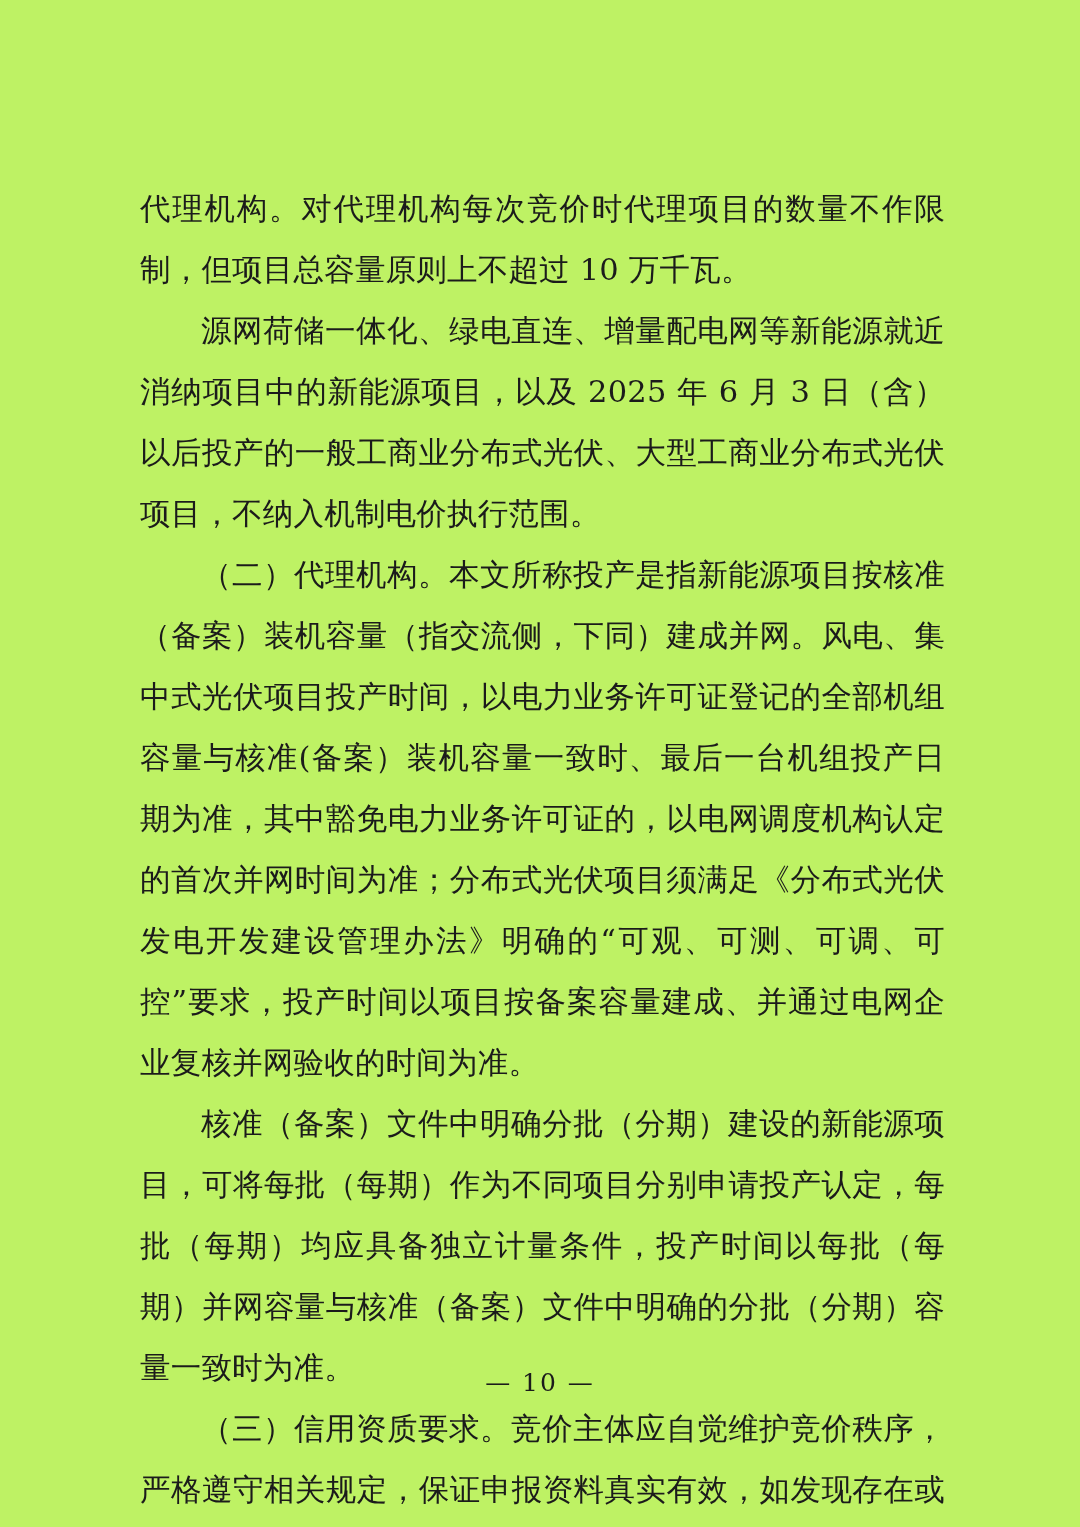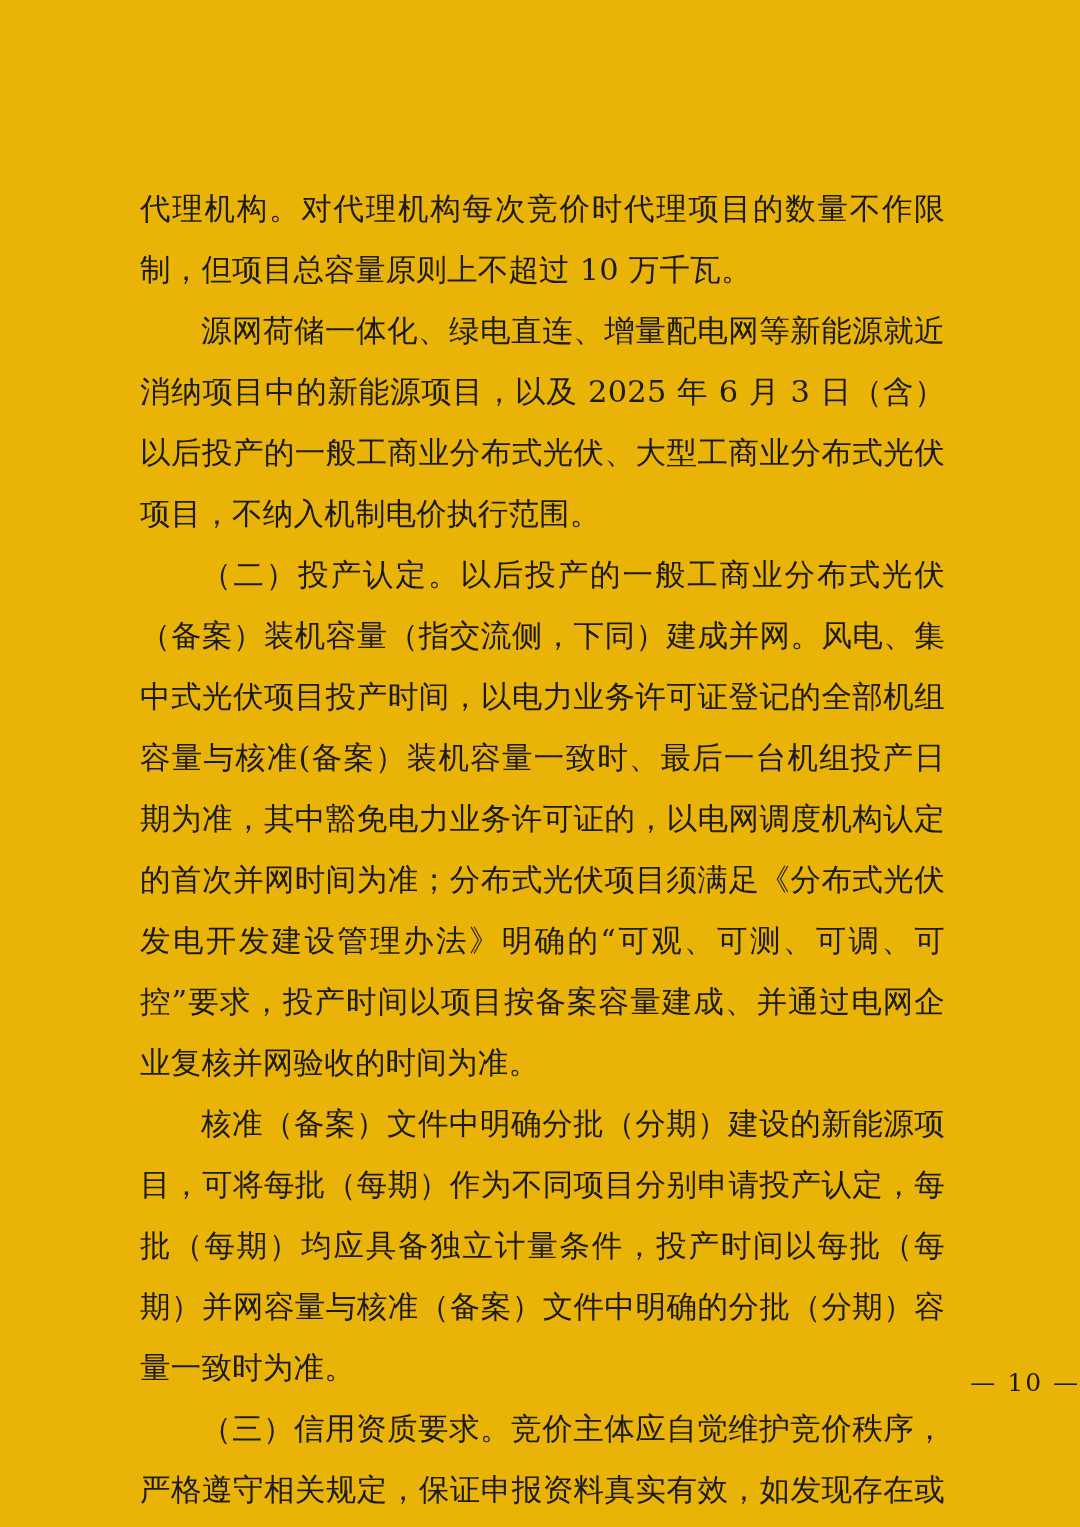--- a/index.html
+++ b/index.html
@@ -4,21 +4,21 @@
 <style>
   html, body {
     margin: 0;
     padding: 0;
     background: #ffffff;
   }
   .page {
     position: relative;
     width: 1080px;
     height: 1527px;
-    background: #eab308;
+    background: #bef264;
     overflow: hidden;
     font-family: "DejaVu Serif", "Liberation Serif", serif;
     color: #1a1a1a;
   }
   .content {
     position: absolute;
     left: 140px;
     top: 178px;
     width: 805px;
   }
@@ -32,32 +32,32 @@
     color: #1b1b1b;
   }
   .indent {
     text-indent: 61px;
   }
   .footer {
     position: absolute;
     left: 0;
     top: 1368px;
     width: 1080px;
-    text-align: right;
+    text-align: center;
     font-size: 25px;
     color: #1b1b1b;
     font-family: "DejaVu Serif", "Liberation Serif", serif;
     letter-spacing: 2px;
   }
 </style>
 </head>
 <body>
 
 <div class="page">
   <div class="content">
     <p class="para">代理机构。对代理机构每次竞价时代理项目的数量不作限制，但项目总容量原则上不超过 10 万千瓦。</p>
     <p class="para indent">源网荷储一体化、绿电直连、增量配电网等新能源就近消纳项目中的新能源项目，以及 2025 年 6 月 3 日（含）以后投产的一般工商业分布式光伏、大型工商业分布式光伏项目，不纳入机制电价执行范围。</p>
-    <p class="para indent">（二）投产认定。以后投产的一般工商业分布式光伏（备案）装机容量（指交流侧，下同）建成并网。风电、集中式光伏项目投产时间，以电力业务许可证登记的全部机组容量与核准(备案）装机容量一致时、最后一台机组投产日期为准，其中豁免电力业务许可证的，以电网调度机构认定的首次并网时间为准；分布式光伏项目须满足《分布式光伏发电开发建设管理办法》明确的“可观、可测、可调、可控”要求，投产时间以项目按备案容量建成、并通过电网企业复核并网验收的时间为准。</p>
+    <p class="para indent">（二）代理机构。本文所称投产是指新能源项目按核准（备案）装机容量（指交流侧，下同）建成并网。风电、集中式光伏项目投产时间，以电力业务许可证登记的全部机组容量与核准(备案）装机容量一致时、最后一台机组投产日期为准，其中豁免电力业务许可证的，以电网调度机构认定的首次并网时间为准；分布式光伏项目须满足《分布式光伏发电开发建设管理办法》明确的“可观、可测、可调、可控”要求，投产时间以项目按备案容量建成、并通过电网企业复核并网验收的时间为准。</p>
     <p class="para indent">核准（备案）文件中明确分批（分期）建设的新能源项目，可将每批（每期）作为不同项目分别申请投产认定，每批（每期）均应具备独立计量条件，投产时间以每批（每期）并网容量与核准（备案）文件中明确的分批（分期）容量一致时为准。</p>
     <p class="para indent">（三）信用资质要求。竞价主体应自觉维护竞价秩序，严格遵守相关规定，保证申报资料真实有效，如发现存在或隐瞒以下情况的，将取消竞价资格、作废入选结果，竞价主体所属最高层级控股公司未来三个年度不得参加河南省内新能源增量项目机制</p>
   </div>
   <div class="footer">— 10 —</div>
 </div>
 
 </body></html>

